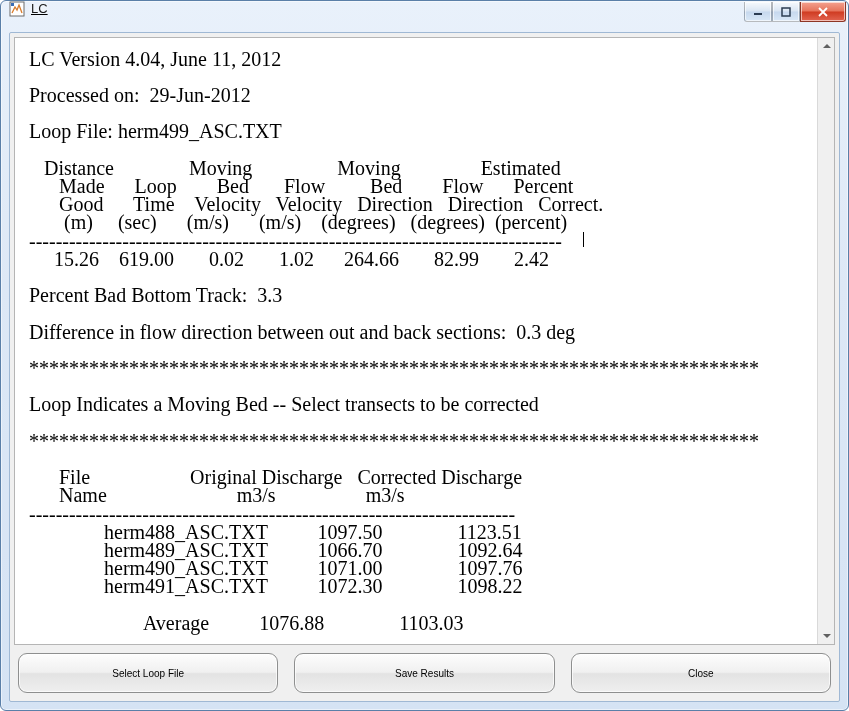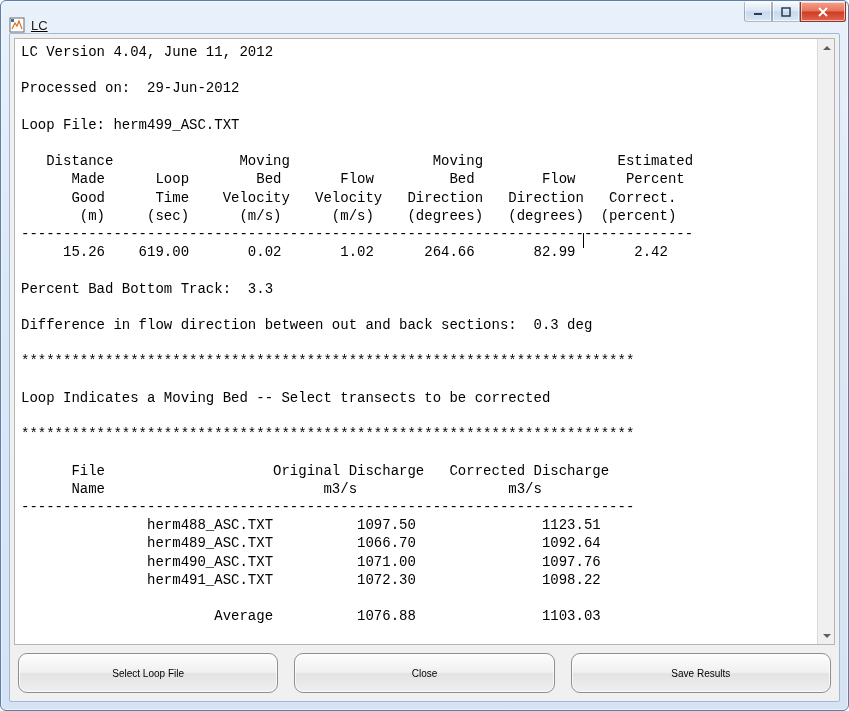--- a/index.html
+++ b/index.html
@@ -14,22 +14,22 @@
   .window {
     width: 849px; height: 711px;
     background: linear-gradient(#e9f1fb, #dde8f6 40%, #d5e3f4);
     border: 1px solid #5a7fa8;
     border-radius: 6px;
     display: flex; flex-direction: column;
     box-shadow: inset 0 0 0 1px rgba(255,255,255,.5);
   }
   .titlebar {
     height: 32px;
-    display: flex; align-items: flex-end;
-    padding: 16px 4px 0 8px;
+    display: flex; align-items: flex-start;
+    padding: 0 4px 0 8px;
     position: relative;
     text-decoration: underline;
   }
   .titlebar .app-icon {
     width: 16px; height: 16px; margin-right: 6px;
     display: inline-flex;
   }
   .titlebar .title {
     font-size: 13px; color: #1a1a1a;
     text-shadow: 0 0 6px #fff, 0 0 6px #fff;
@@ -65,23 +65,23 @@
   }
   .text-panel {
     flex: 1;
     background: #fff;
     border: 1px solid #b5b5b5;
     padding: 4px 6px 4px 6px;
     overflow: hidden;
     position: relative;
   }
   .text-panel pre {
-    margin: 0;
-    font-family: Liberation Mono, monospace;
-    font-size: 14px;
+    margin: 8px;
+    font-family: Liberation Serif, serif;
+    font-size: 20px;
     line-height: 18.2px;
     white-space: pre;
     color: #000;
   }
   .scroll-track {
     position: absolute; right: 0; top: 0; bottom: 0;
     width: 17px;
     background: #f0f0f0;
     border-left: 1px solid #d9d9d9;
   }
@@ -198,17 +198,17 @@
             <span></span>
           </div>
         <div class="scroll-btn bot">
             <span></span>
           </div>
       </div>
     </div>
 
     <div class="button-row">
       <div class="btn">Select Loop File</div>
+      <div class="btn">Save Results</div>
       <div class="btn">Close</div>
-      <div class="btn">Save Results</div>
     </div>
   </div>
 </div>
 
 </body></html>

